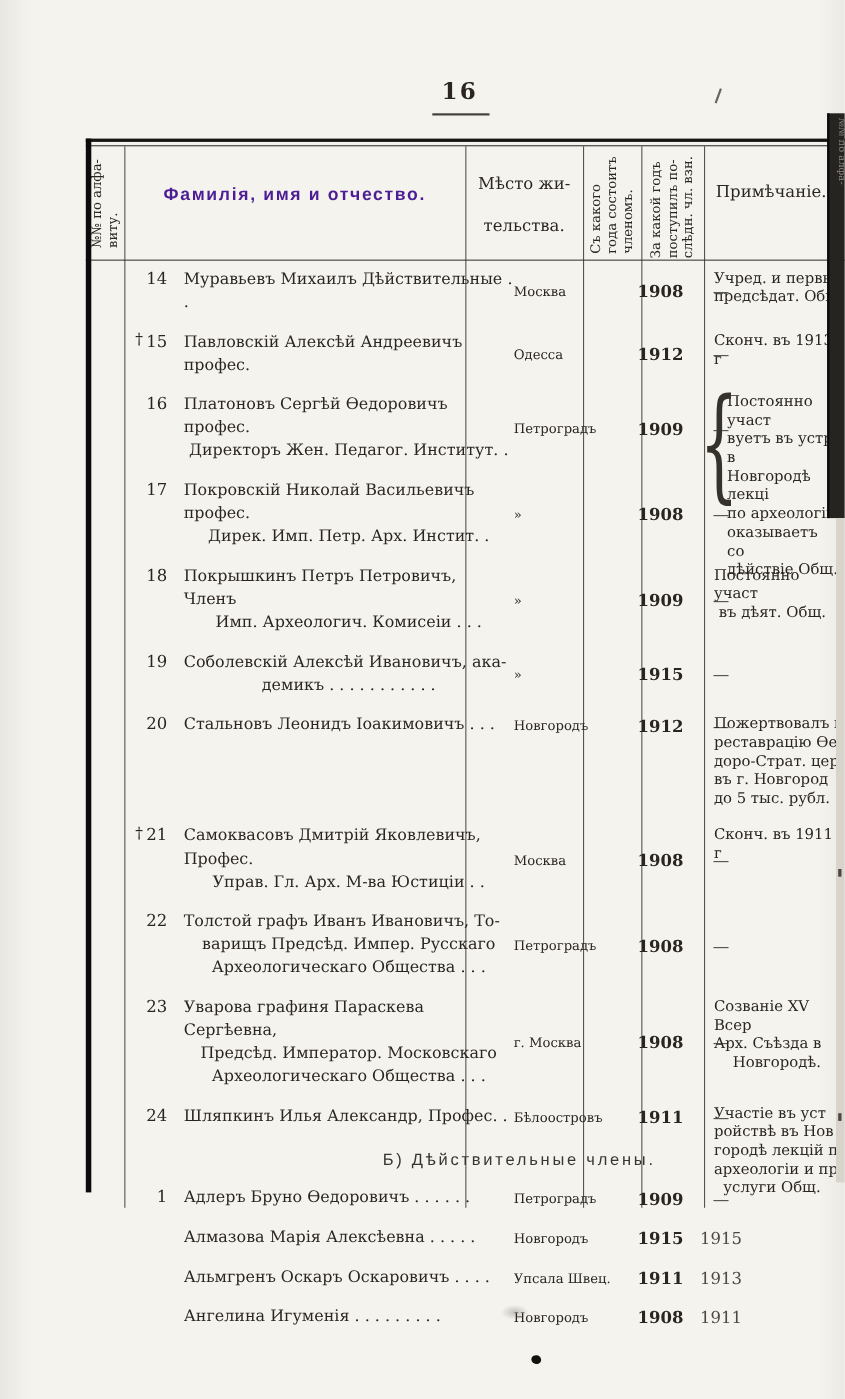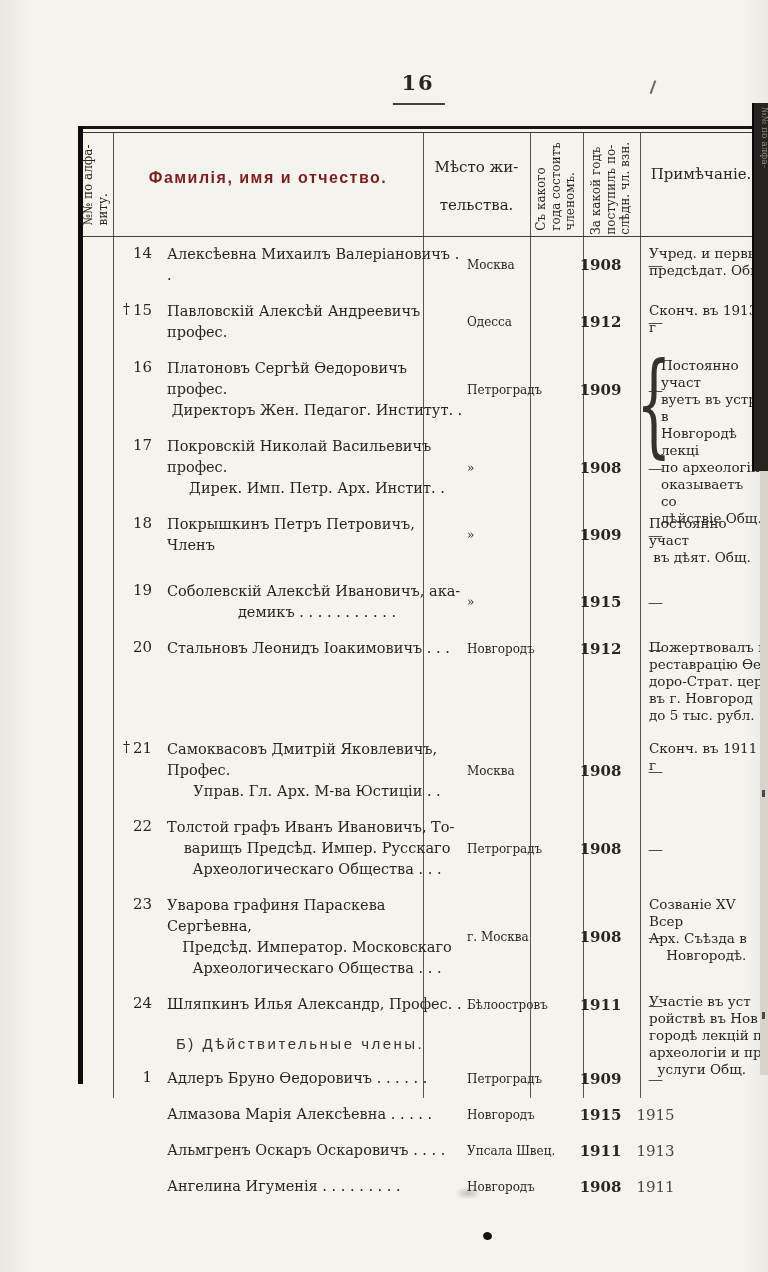--- a/index.html
+++ b/index.html
@@ -31,21 +31,21 @@
   .vline{position:absolute;top:133px;height:965px;width:1px;background:rgba(48,44,38,.8);}
   .vl-1{left:113px;} .vl-2{left:423px;} .vl-3{left:530px;} .vl-4{left:583px;} .vl-5{left:640px;}
 
   
   .vhead{position:absolute;transform:rotate(-90deg);transform-origin:center center;
     white-space:pre-line;font-size:12px;line-height:14.5px;text-align:left;color:#2a2520;}
   .vh-num{left:52px;top:168px;width:86px;}
   .vh-since{left:508px;top:161px;width:96px;}
   .vh-fee{left:559px;top:161px;width:104px;}
   .h-name{position:absolute;left:113px;top:169px;width:310px;text-align:center;
-    font-family:"Liberation Sans", sans-serif;font-weight:bold;font-size:16px;letter-spacing:1.5px;color:#7f1d1d;}
+    font-family:"Liberation Sans", sans-serif;font-weight:bold;font-size:16px;letter-spacing:1.5px;color:#4c1d95;}
   .h-place{position:absolute;left:423px;top:148px;width:107px;text-align:center;
     font-size:15px;line-height:38px;white-space:pre-line;}
   .h-note{position:absolute;left:640px;top:165px;width:122px;text-align:center;font-size:15px;}
 
   
   .tbody{position:absolute;left:78px;top:244px;width:690px;}
   .row{display:flex;align-items:flex-start;margin-bottom:15px;position:relative;}
   .main{display:flex;align-items:center;width:562px;flex:none;}
   .c-num{width:35px;flex:none;display:flex;align-self:flex-start;
     justify-content:flex-end;font-size:15px;padding-top:0;padding-left:44px;}
@@ -58,21 +58,21 @@
   .c-place{width:107px;flex:none;text-align:left;font-size:12px;}
   .c-since{width:53px;flex:none;text-align:center;font-size:15px;font-weight:bold;}
   .c-fee{width:57px;flex:none;text-align:center;font-size:15px;color:#4c4742;}
   .c-note{box-sizing:border-box;padding:1px 0 0 9px;font-size:13.5px;line-height:17px;position:relative;}
   .note-text{white-space:pre-wrap;}
   .c-note.overlay{position:absolute;left:562px;top:-2px;width:130px;}
   .brace{position:absolute;left:-4px;top:-8px;font-size:112px;line-height:1;
     transform:scaleX(.5);transform-origin:left top;color:#35312b;font-weight:normal;}
   .has-brace .note-text{margin-left:12px;}
   .sec-heading{margin:20px 0 16px 98px;font-family:"Liberation Sans", sans-serif;
-    font-size:15px;letter-spacing:2.5px;color:#3a362f;}
+    font-size:15px;letter-spacing:2.5px;color:#3a362f;text-align:center;}
 
   
   .edge-strip-dark{position:absolute;right:0;top:103px;width:14px;height:368px;
     background:#262421;border-left:2px solid #0a0a0a;z-index:6;overflow:hidden;}
   .edge-strip-text{position:absolute;left:-34px;top:44px;width:90px;display:block;
     transform:rotate(90deg);font-size:9px;color:#8d8880;white-space:nowrap;}
   .edge-strip-light{position:absolute;right:0;top:471px;width:8px;height:604px;
     background:#d8d4cc;z-index:6;}
   .edge-speck{position:absolute;right:3px;width:3px;height:7px;background:#4b463f;z-index:7;}
   .speck-a{top:790px;} .speck-b{top:1012px;}
@@ -113,21 +113,21 @@
 слѣдн. чл. взн.</div>
   <div class="h-note">Примѣчаніе.</div>
 
   <div class="tbody">
       <div class="row">
         <div class="main">
           <div class="c-num">
             <div class="num">14</div>
           </div>
           <div class="c-name">
-            <div class="name-line">Алексѣевна Михаилъ Валеріановичъ . .</div>
+            <div class="name-line">Муравьевъ Михаилъ Дѣйствительные . .</div>
           </div>
           <div class="c-place">Москва</div>
           <div class="c-since">1908</div>
           <div class="c-fee">—</div>
         </div>
         <div class="c-note">
           <div class="note-text">Учред. и первы
 предсѣдат. Общ</div>
         </div>
       </div>
@@ -185,20 +185,21 @@
           <div class="c-fee">—</div>
         </div>
       </div>
       <div class="row">
         <div class="main">
           <div class="c-num">
             <div class="num">18</div>
           </div>
           <div class="c-name">
             <div class="name-line">Покрышкинъ Петръ Петровичъ, Членъ</div>
+            <div class="name-line cont">Имп. Археологич. Комисеіи . . .</div>
           </div>
           <div class="c-place">»</div>
           <div class="c-since">1909</div>
           <div class="c-fee">—</div>
         </div>
         <div class="c-note">
           <div class="note-text">Постоянно участ
  въ дѣят. Общ.</div>
         </div>
       </div>

